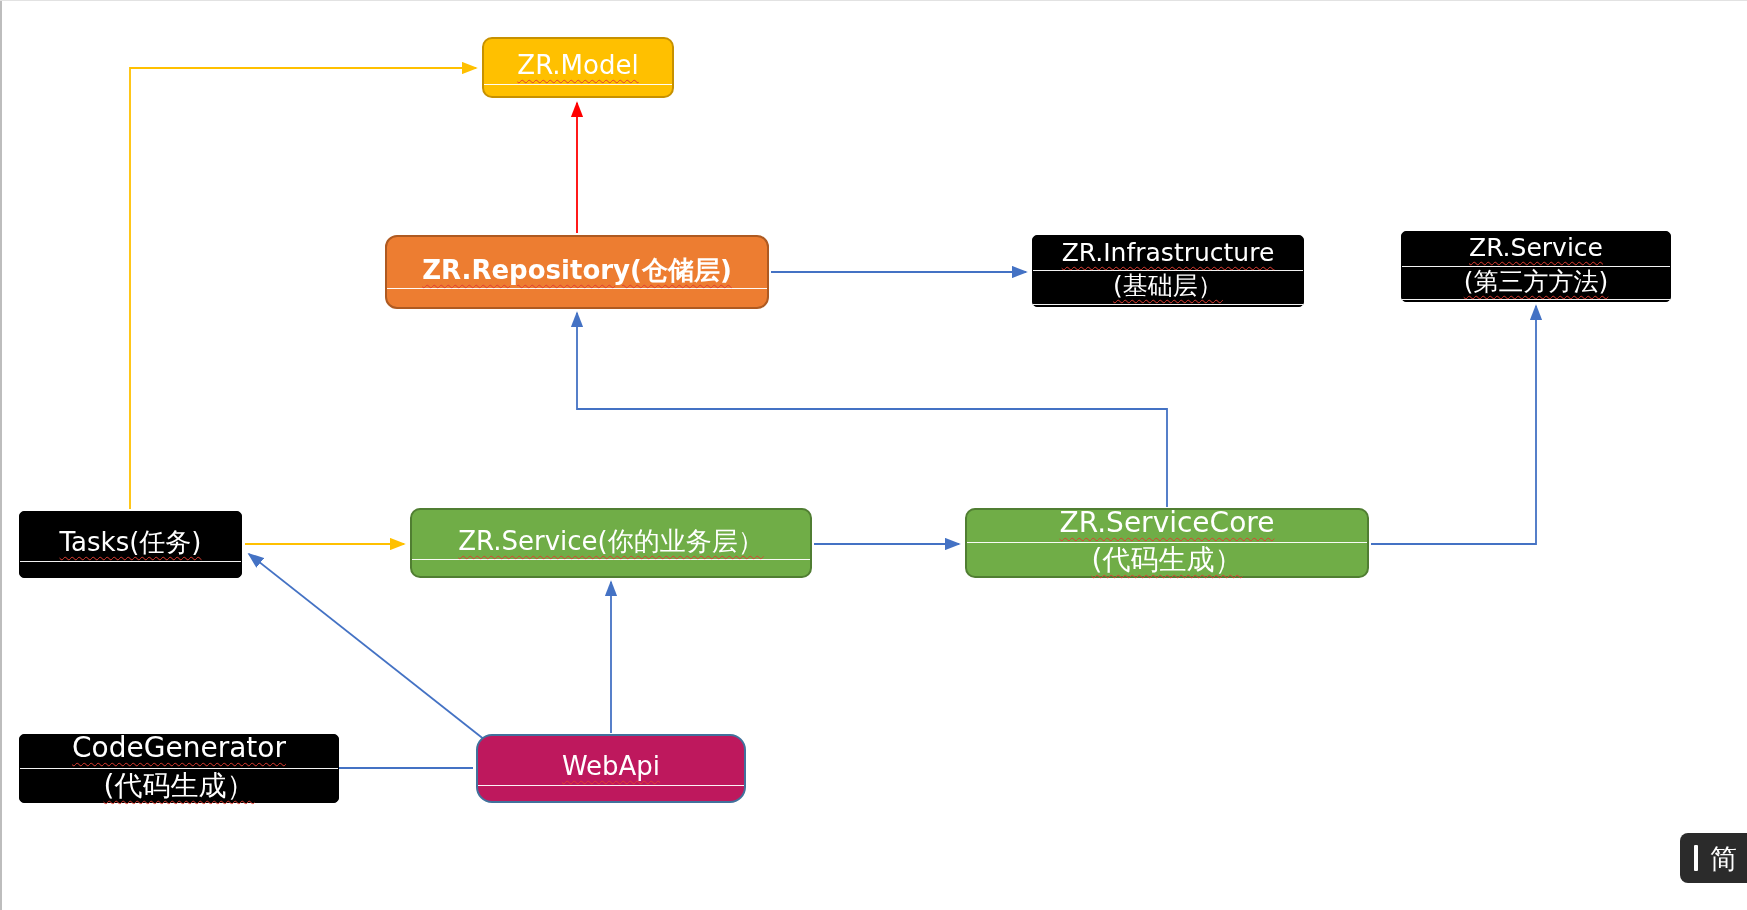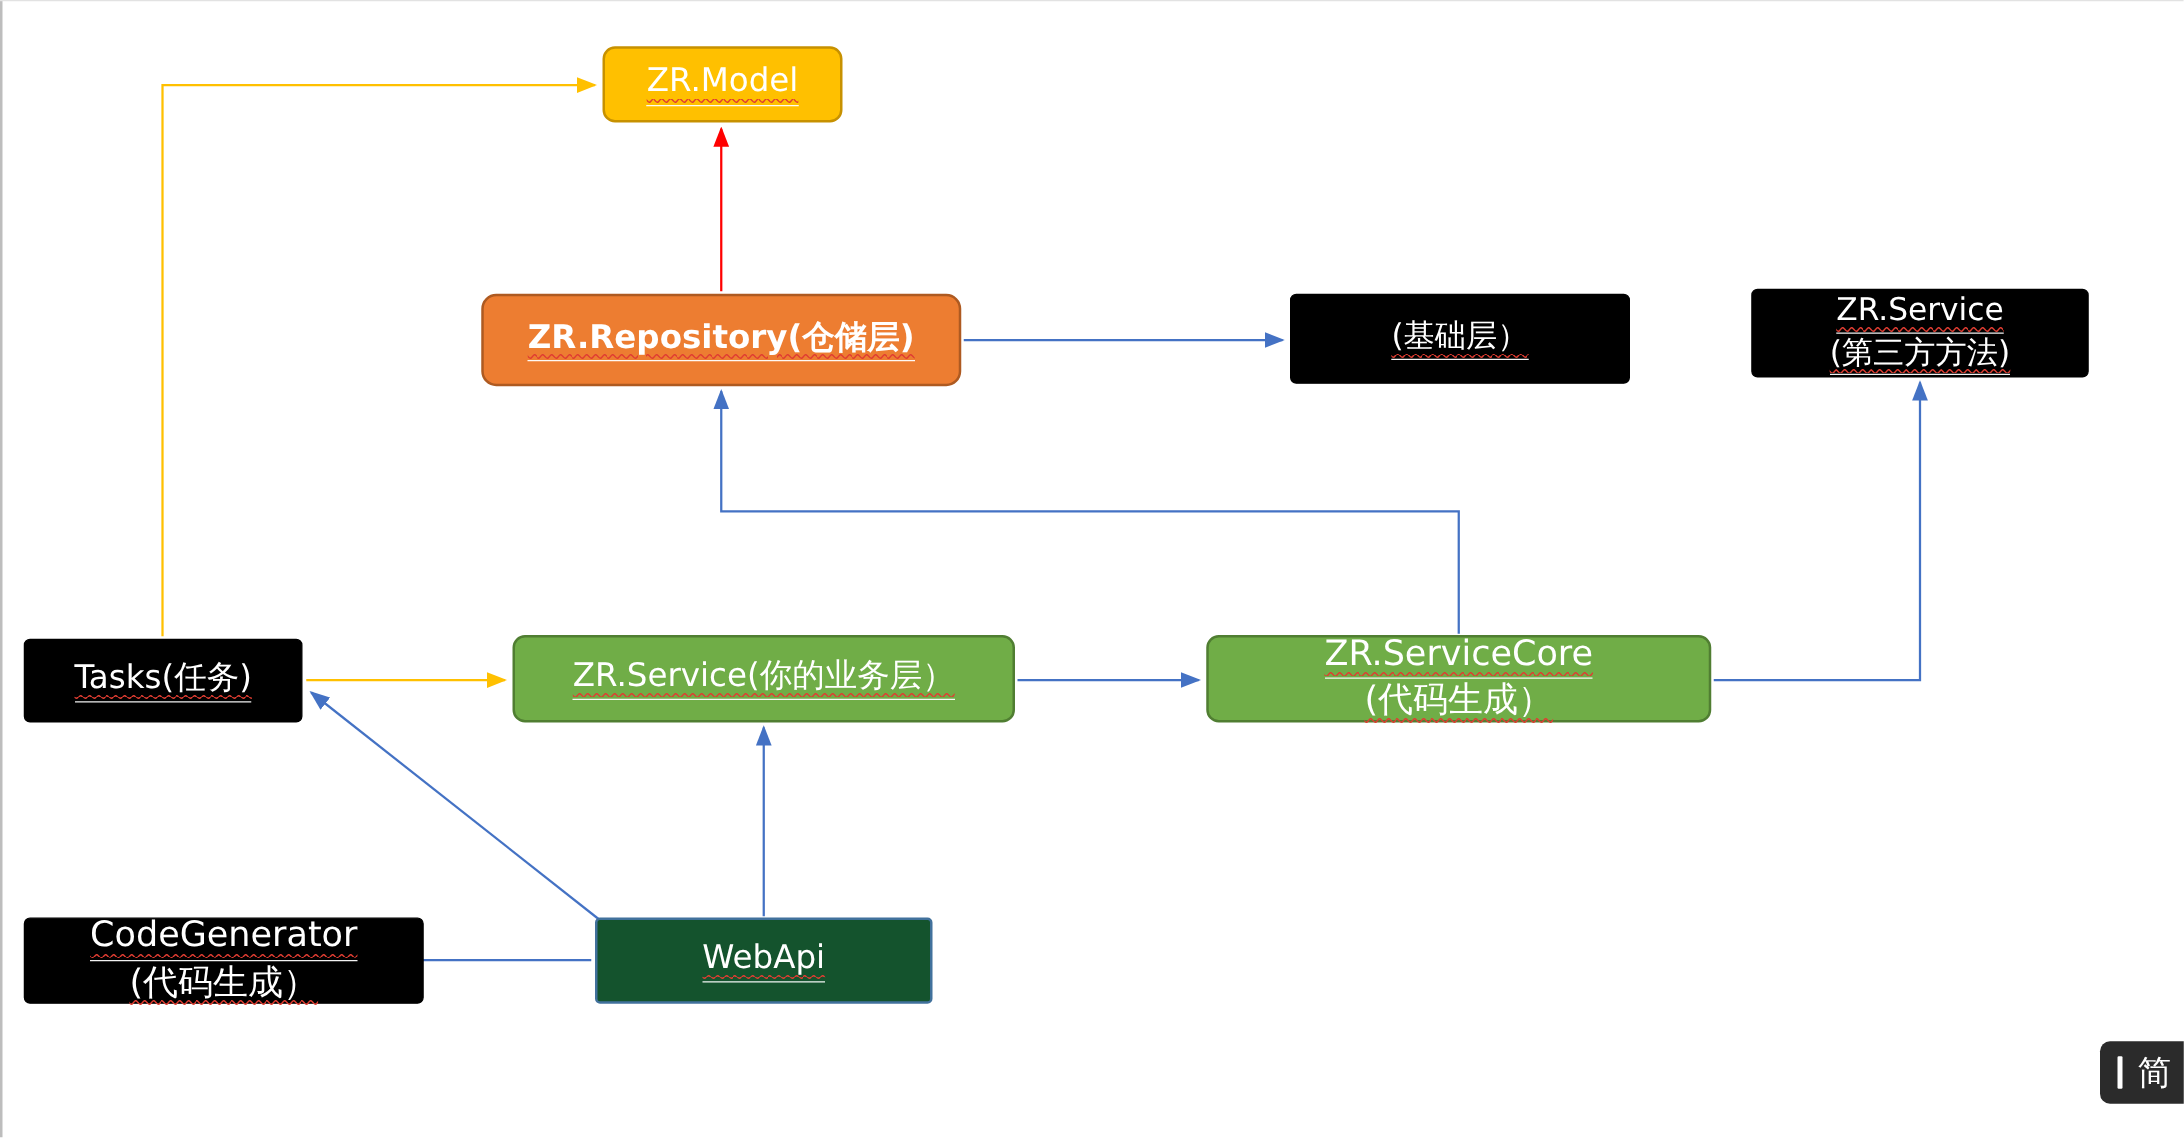--- a/index.html
+++ b/index.html
@@ -8,27 +8,27 @@
     background:#ffffff;
     font-family:"DejaVu Sans","Liberation Sans",sans-serif;
   }
   .window-edge-left{position:absolute;left:0;top:0;width:2px;height:100%;background:#bdbdbd;}
   .window-edge-top{position:absolute;left:0;top:0;width:100%;height:1px;background:#e2e2e2;}
 
   .arrow-layer{position:absolute;left:0;top:0;z-index:1;}
 
   .node{
     position:absolute;z-index:2;
-    display:flex;flex-direction:column;align-items:center;justify-content:center;
+    display:flex;flex-direction:column;justify-content:center;
     color:#ffffff;text-align:center;box-sizing:border-box;
   }
   .node.gold{background:#FFC000;border:2px solid #C79100;border-radius:10px;}
   .node.orange{background:#ED7D31;border:2px solid #AE5A21;border-radius:12px;font-weight:bold;}
   .node.green{background:#70AD47;border:2px solid #507E32;border-radius:10px;}
-  .node.blue{background:#14532d;border:2px solid #41719C;border-radius:4px;}
+  .node.blue{background:#be185d;border:2px solid #41719C;border-radius:16px;}
   .node.black{background:#000000;border:1px solid #000000;border-radius:5px;}
 
   .lbl{
     display:inline-block;
     border-bottom:1px solid rgba(255,255,255,.95);
     text-decoration:underline wavy #e03c31;
     text-decoration-thickness:1px;
     text-underline-offset:5px;
     padding-bottom:2px;
     line-height:1.22;
@@ -89,20 +89,21 @@
 
 <div class="node gold" style="left:482px;top:37px;width:192px;height:61px">
   <span class="lbl fs-26">ZR.Model</span>
 </div>
 
 <div class="node orange" style="left:385px;top:235px;width:384px;height:74px">
   <span class="lbl fs-26">ZR.Repository(仓储层)</span>
 </div>
 
 <div class="node black" style="left:1032px;top:235px;width:272px;height:72px">
+  <span class="lbl fs-25">ZR.Infrastructure</span>
   <span class="lbl fs-25">(基础层）</span>
 </div>
 
 <div class="node black" style="left:1401px;top:231px;width:270px;height:71px">
   <span class="lbl fs-25">ZR.Service</span>
   <span class="lbl fs-25">(第三方方法)</span>
 </div>
 
 <div class="node black" style="left:19px;top:511px;width:223px;height:67px">
   <span class="lbl fs-26">Tasks(任务)</span>

